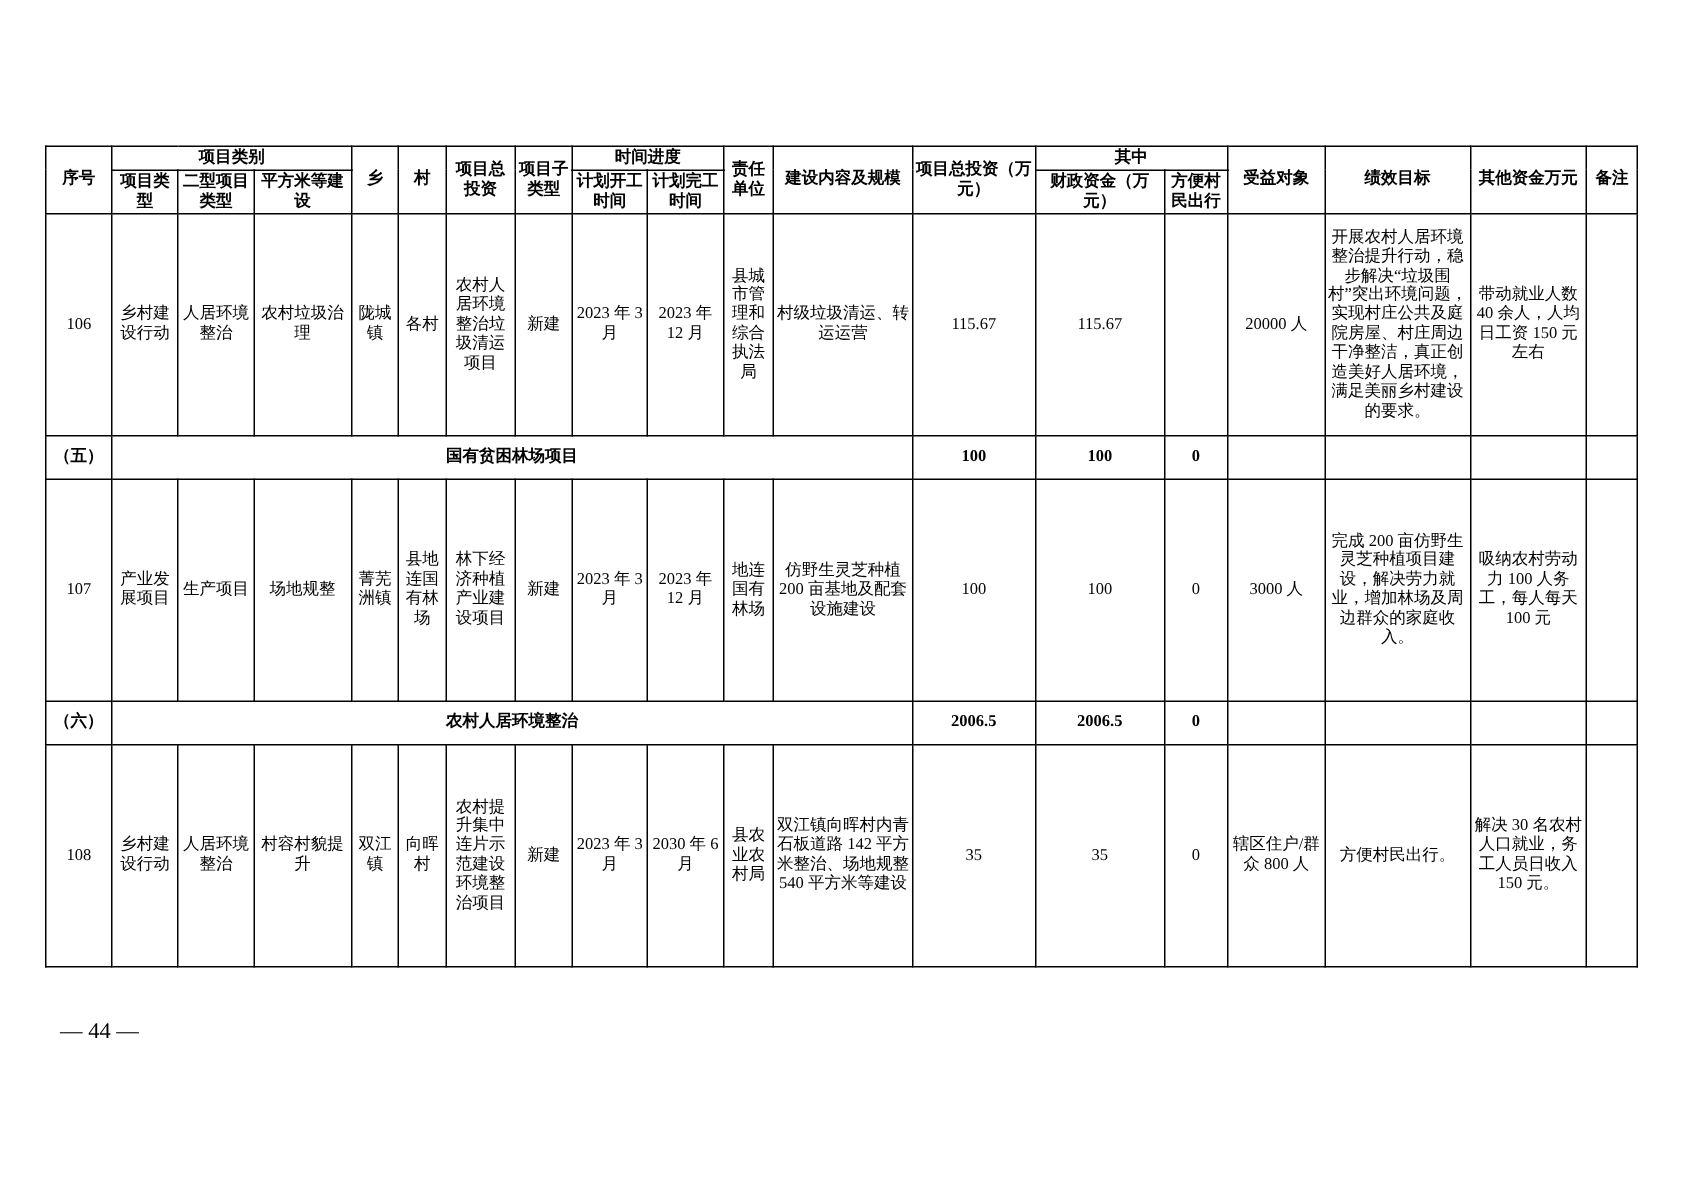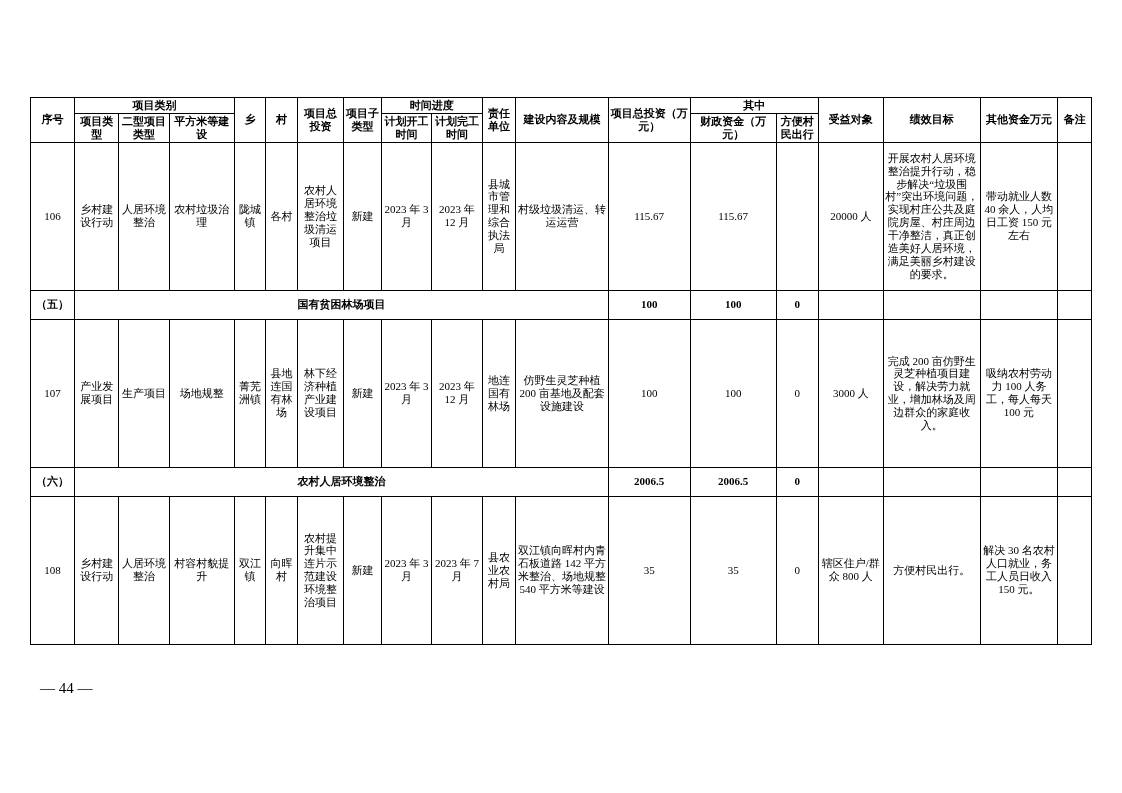--- a/index.html
+++ b/index.html
@@ -190,21 +190,21 @@
       <tr class="tall">
         <td class="num">108</td>
         <td class="vtext">乡村建设行动</td>
         <td class="vtext">人居环境整治</td>
         <td class="vtext">村容村貌提升</td>
         <td class="vtext">双江镇</td>
         <td class="vtext">向晖村</td>
         <td class="vtext">农村提升集中连片示范建设环境整治项目</td>
         <td>新建</td>
         <td>2023 年 3 月</td>
-        <td>2023 年 7 月</td>
+        <td>2030 年 6 月</td>
         <td class="vtext">县农业农村局</td>
         <td>双江镇向晖村内青石板道路 142 平方米整治、场地规整 540 平方米等建设</td>
         <td class="num">35</td>
         <td class="num">35</td>
         <td class="num">0</td>
         <td>辖区住户/群众 800 人</td>
         <td>方便村民出行。</td>
         <td>解决 30 名农村人口就业，务工人员日收入 150 元。</td>
         <td></td>
       </tr>

